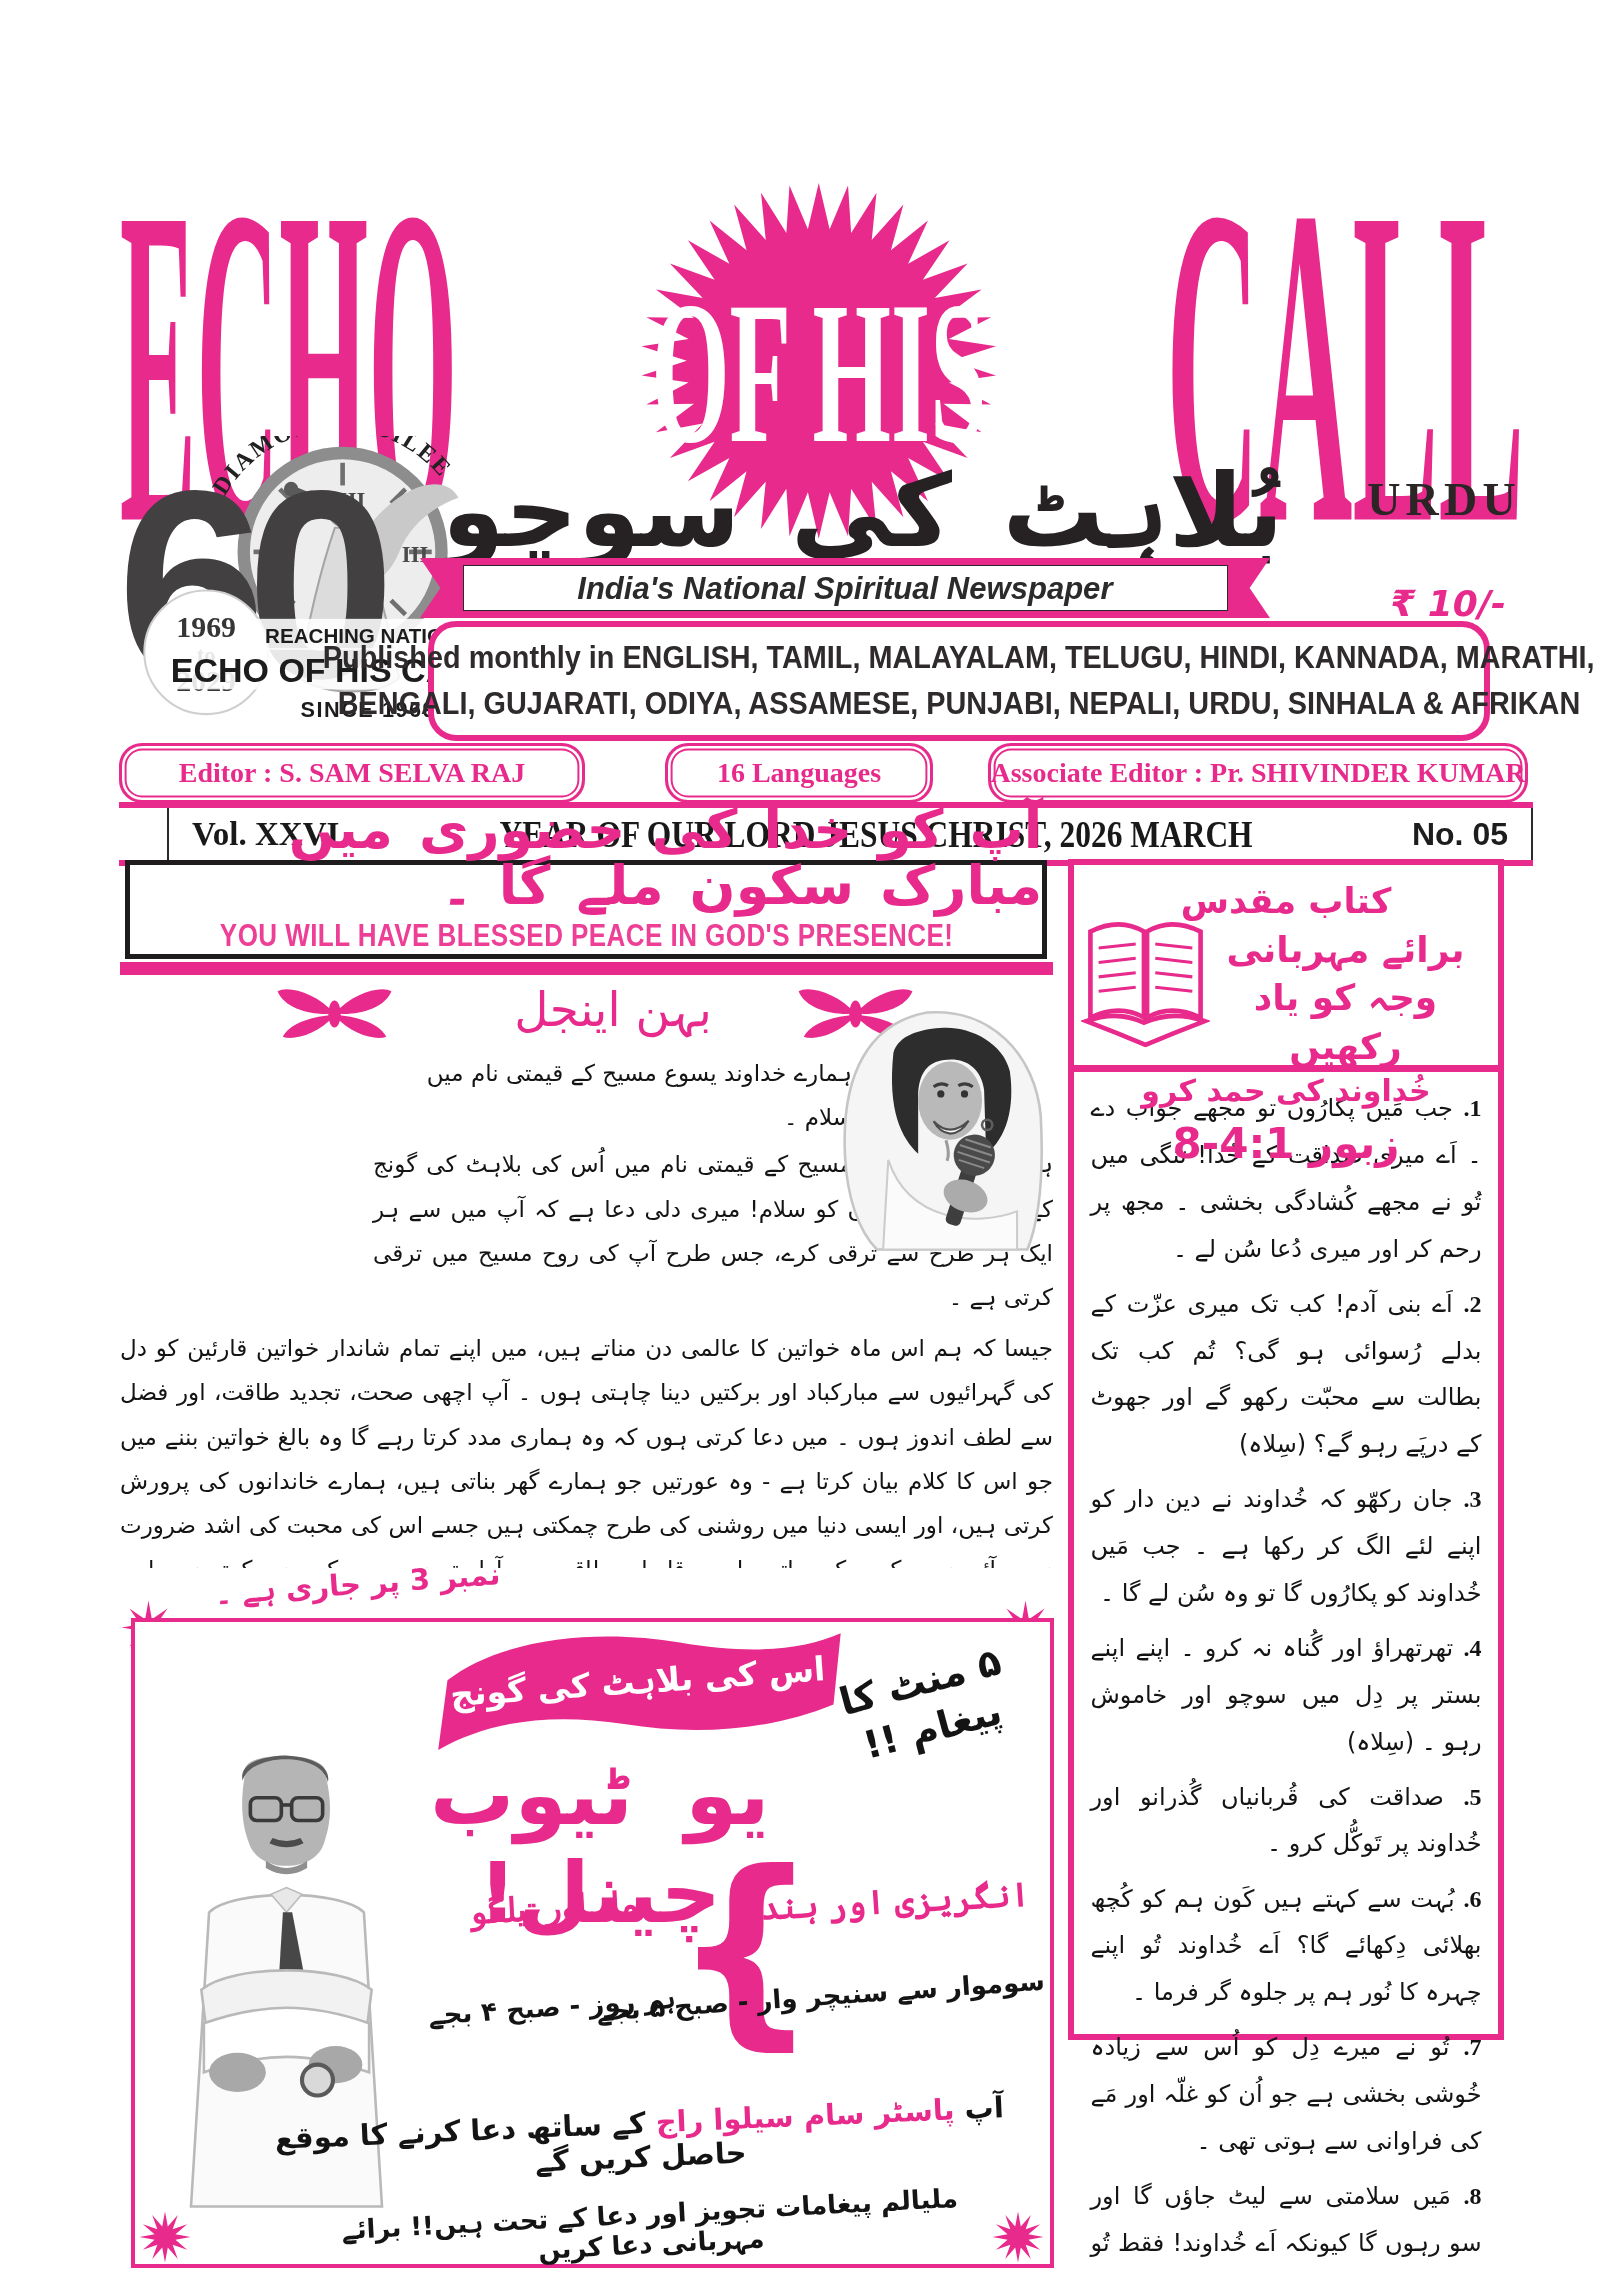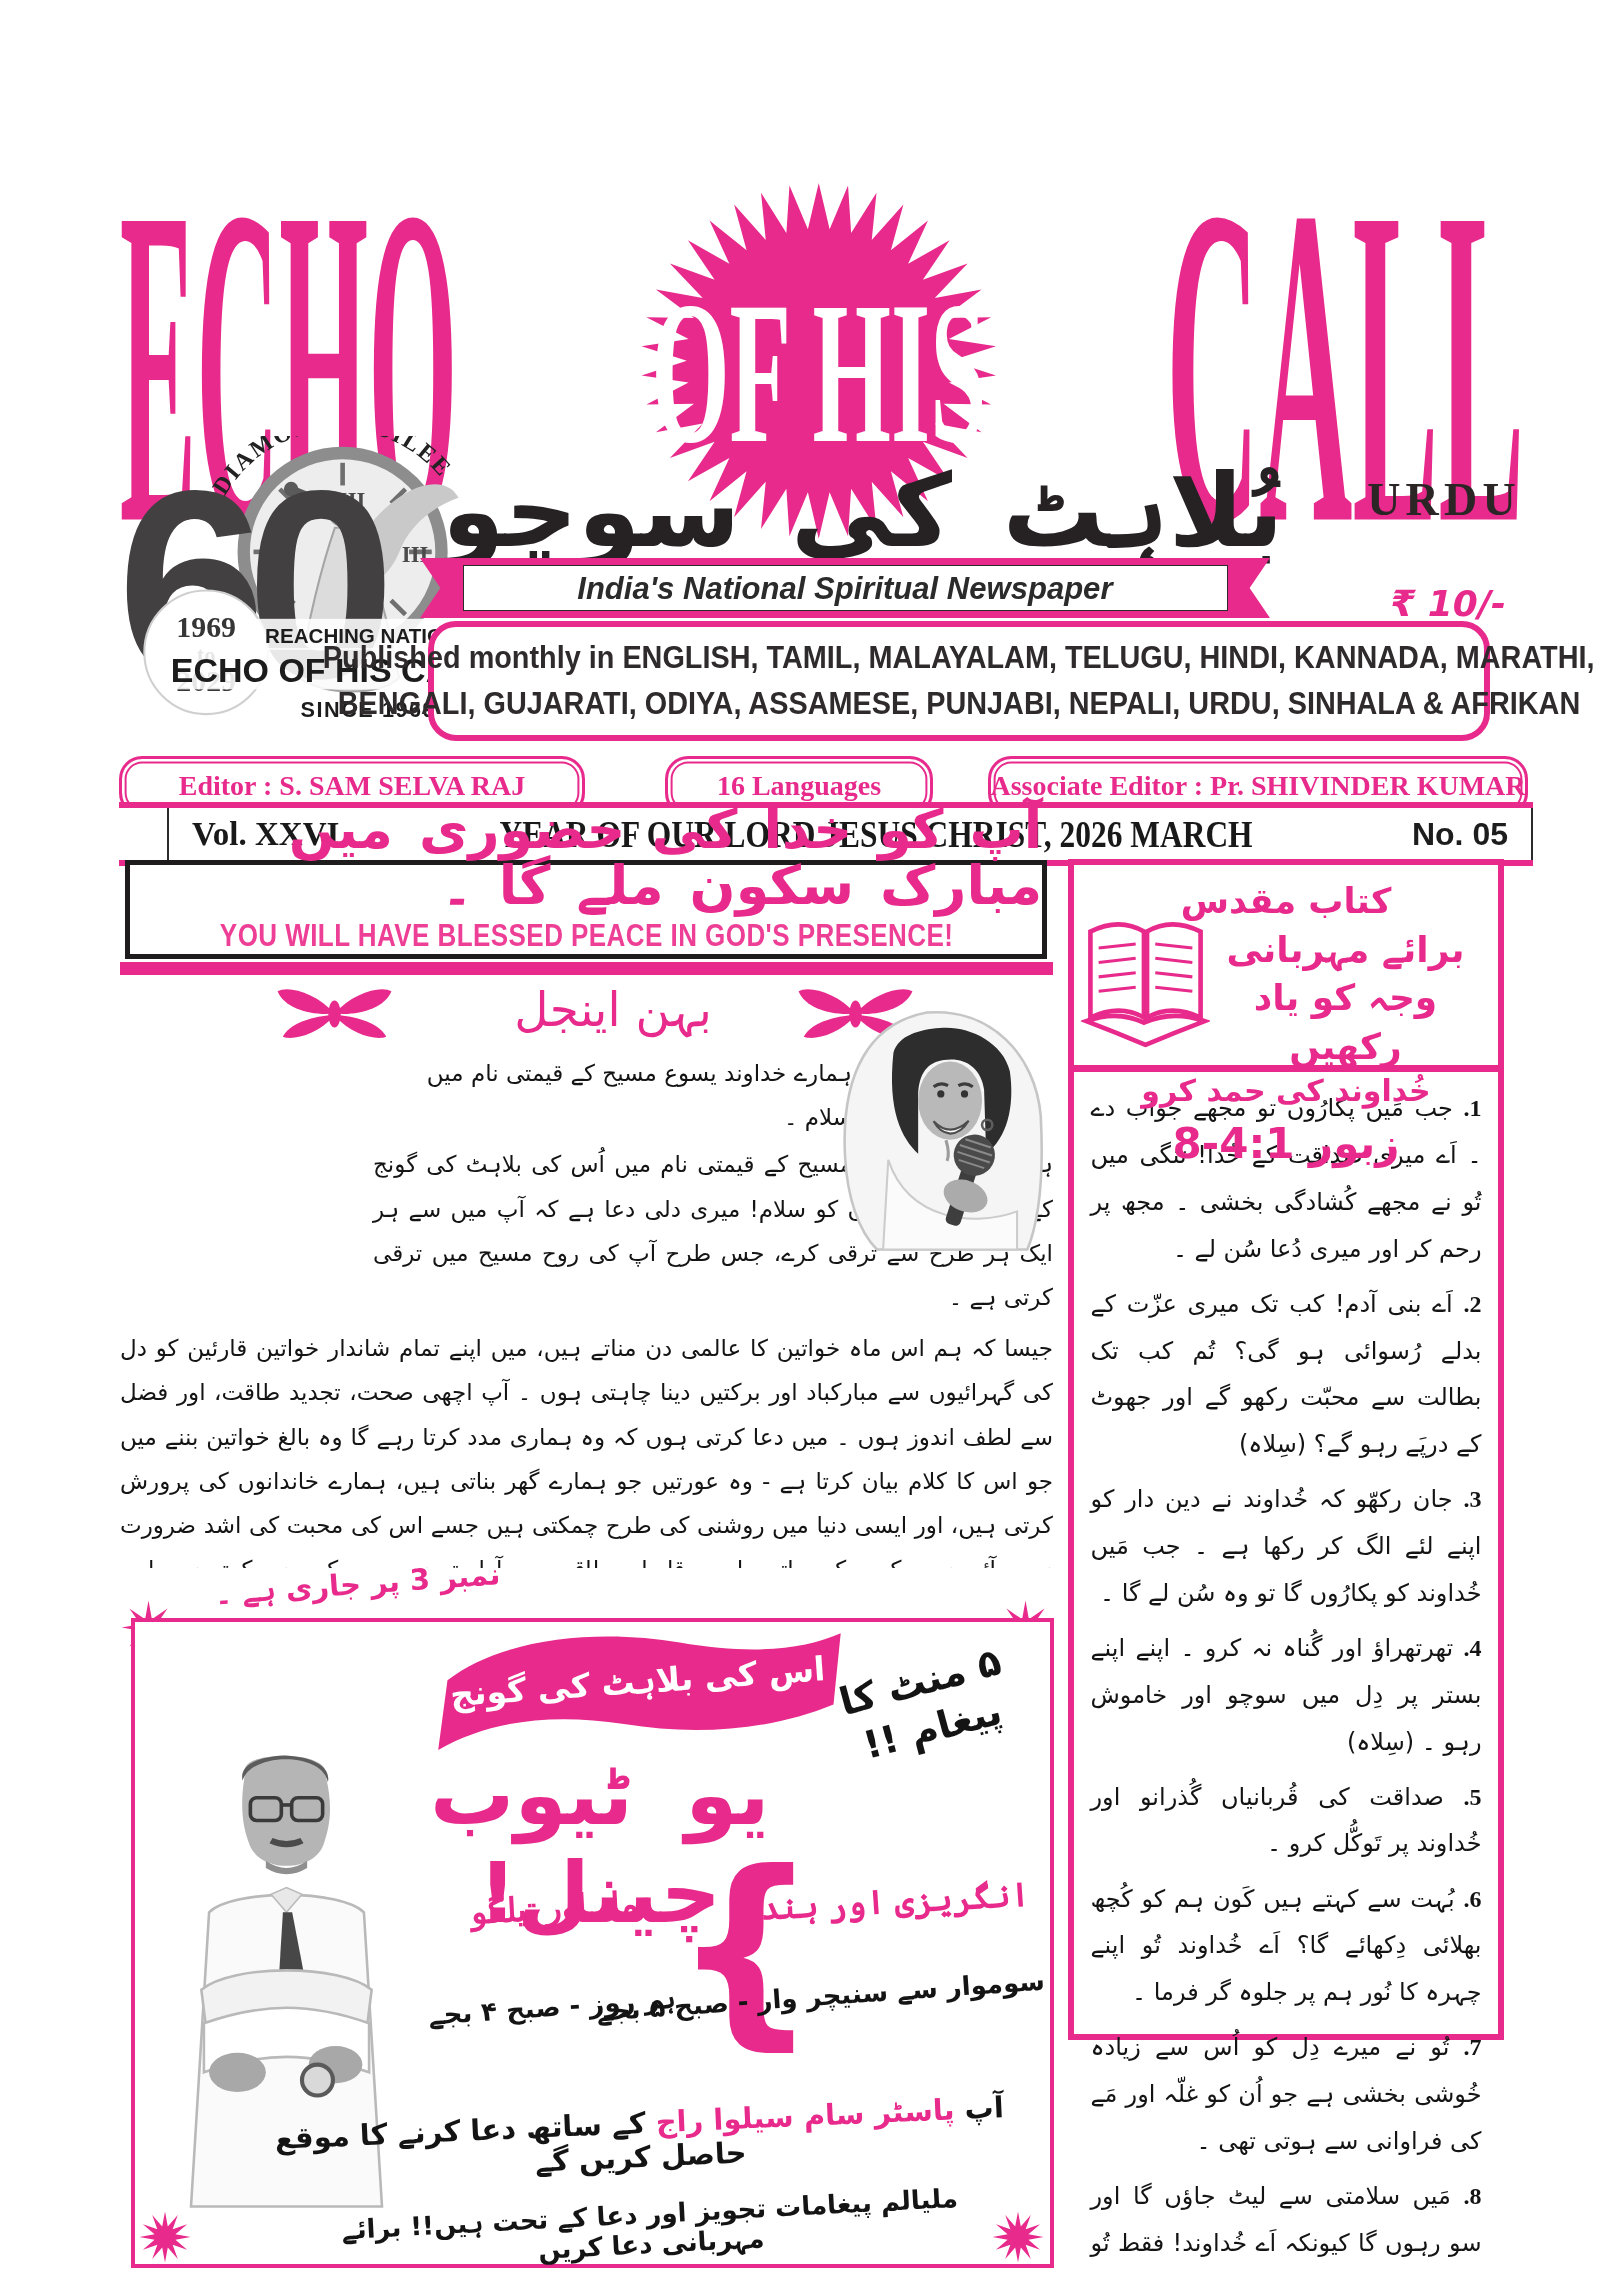--- a/index.html
+++ b/index.html
@@ -27,21 +27,21 @@
   #price{left:1336px;top:566px;width:170px;text-align:right;font-weight:bold;font-style:italic;
       font-size:36px;color:#e72a8b;font-family:"DejaVu Sans",sans-serif;margin-top:17px;}
 
   #pub-box{left:428px;top:621px;width:1050px;height:108px;border:6.7px solid #e72a8b;border-radius:28px;
       display:flex;flex-direction:column;align-items:center;justify-content:center;background:#fff;}
   .pub-line{font-weight:bold;font-size:31px;color:#2f2b2c;transform:scaleX(.93);white-space:nowrap;line-height:1.5;}
 
   
   .ed-box{position:absolute;height:54px;border:3.1px solid #e72a8b;border-radius:23px;background:#fff;
       box-shadow:inset 0 0 0 2.6px #fff, inset 0 0 0 4.6px #e72a8b;
-      display:flex;align-items:center;justify-content:center;margin-top:13px;}
+      display:flex;align-items:center;justify-content:center;}
   .ed-text{font-family:"Liberation Serif",serif;font-weight:bold;font-size:28px;color:#e72a8b;white-space:nowrap;}
 
   #issue-bar{left:119px;top:802px;width:1414px;height:52px;border-top:6.7px solid #e72a8b;border-bottom:6.7px solid #e72a8b;background:#fff;}
   #issue-inner{height:100%;border-left:2.1px solid #2b2b2b;border-right:2.1px solid #2b2b2b;box-sizing:border-box;
       display:flex;align-items:center;justify-content:space-between;padding:0 23px;margin-left:48px;}
   .issue-serif{font-family:"Liberation Serif",serif;font-weight:bold;color:#191919;}
   #issue-vol{font-size:33px;}
   #issue-title{font-size:37px;transform:scaleX(.85);white-space:nowrap;}
   #issue-no{font-size:32px;font-family:"Liberation Sans",sans-serif;font-weight:bold;}
 

